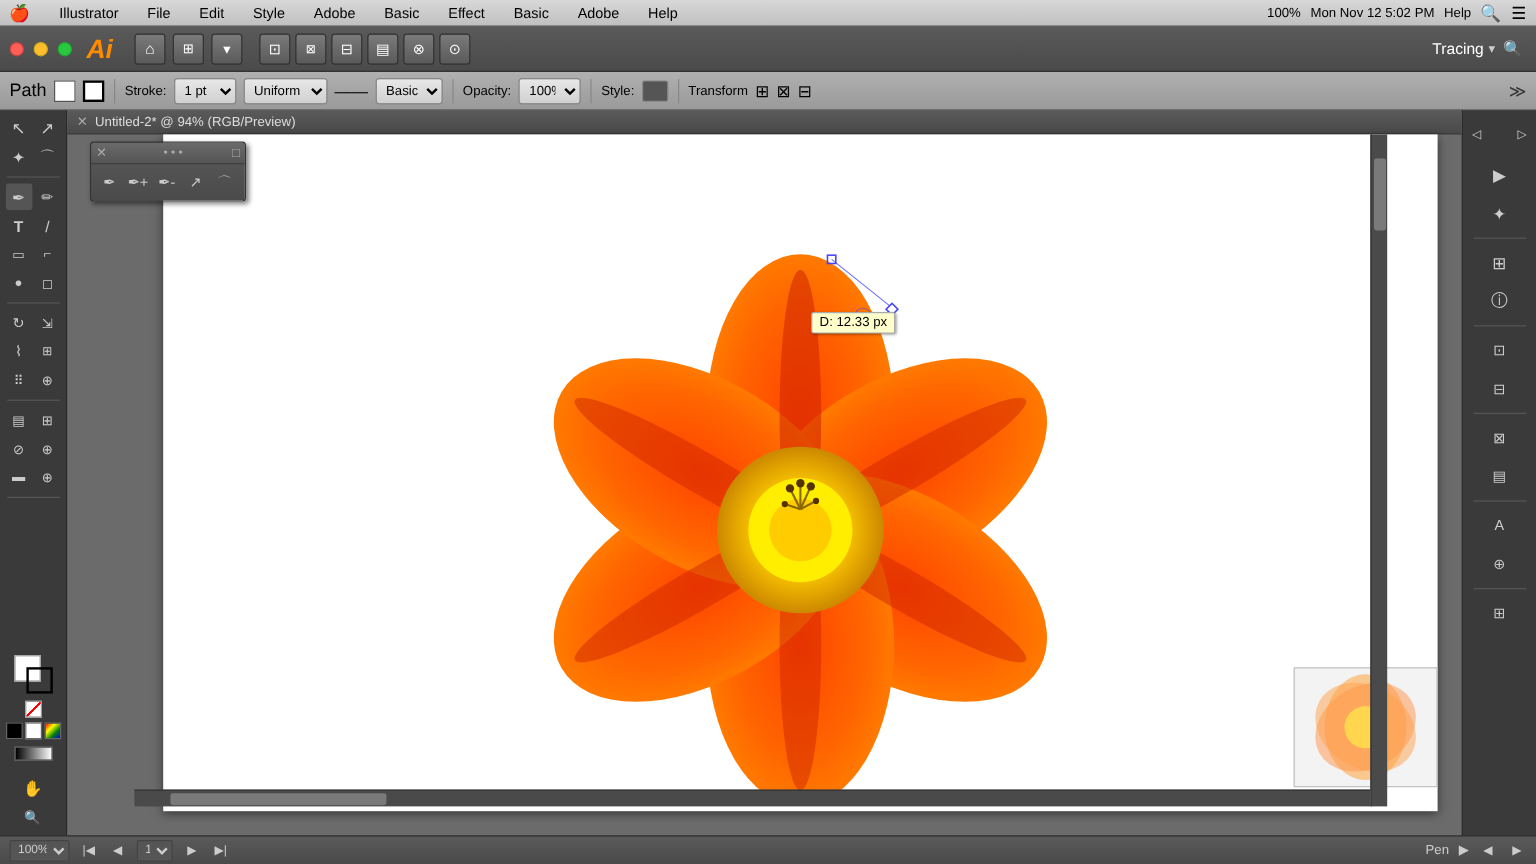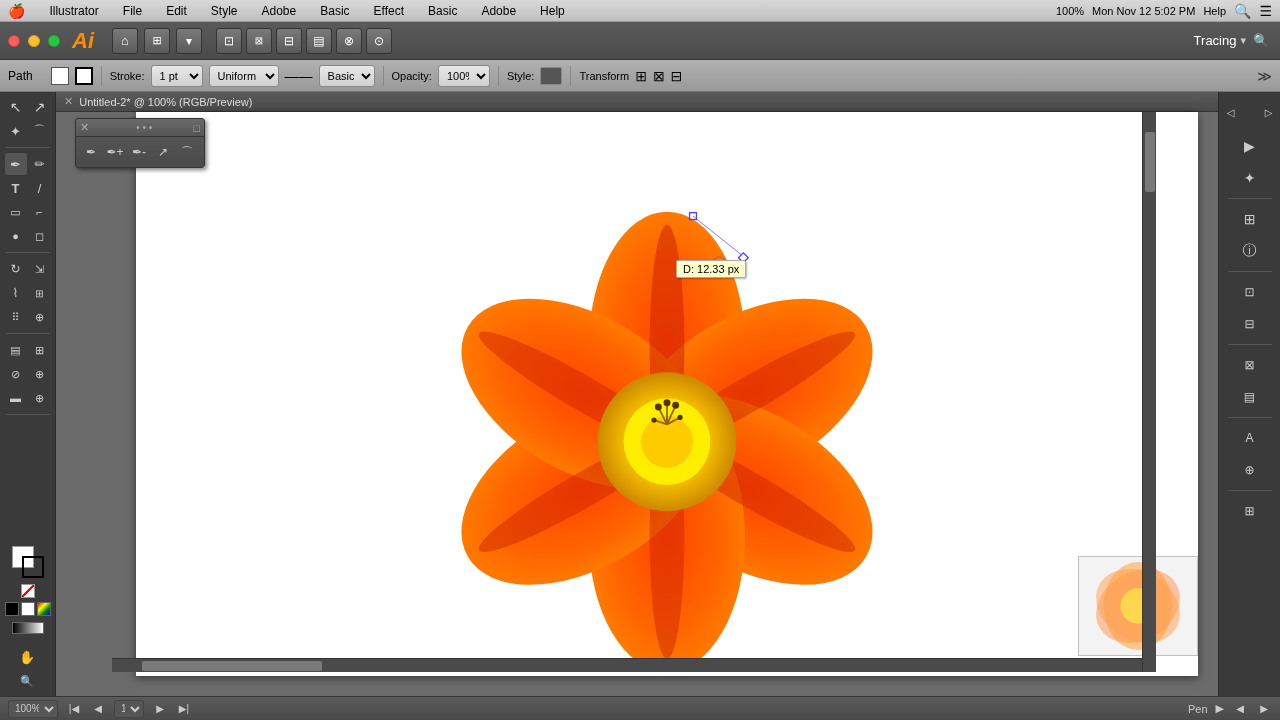--- a/index.html
+++ b/index.html
@@ -29,21 +29,21 @@
     .tracing-area { margin-left: auto; display: flex; align-items: center; gap: 4px; }
     .tracing-label { font-size: 13px; color: #fff; }
     .search-btn { width: 22px; height: 22px; background: transparent; border: none; color: #ccc; font-size: 13px; cursor: pointer; }
 
     
     #path-bar {
       width: 100%; height: 32px; background: linear-gradient(to bottom, #b0b0b0, #9a9a9a);
       display: flex; align-items: center; padding: 0 8px; gap: 6px; border-bottom: 1px solid #777;
       color: #000;
     }
-    .path-label { font-size: 12px; font-weight: 500; margin-right: 12px; }
+    .path-label { font-size: 15px; font-weight: 500; margin-right: 0; }
     .fill-swatch { width: 18px; height: 18px; background: #fff; border: 1px solid #555; }
     .stroke-swatch { width: 18px; height: 18px; background: #fff; border: 2px solid #000; position: relative; }
     .path-select { height: 22px; background: linear-gradient(to bottom, #e8e8e8, #d0d0d0); border: 1px solid #888; border-radius: 3px; font-size: 11px; padding: 0 4px; color: #000; }
     .stroke-label { font-size: 11px; color: #000; }
     .separator { width: 1px; height: 20px; background: #888; margin: 0 2px; }
     .opacity-label { font-size: 11px; color: #000; }
     .style-label { font-size: 11px; color: #000; }
 
     
     #main { display: flex; width: 100%; height: calc(720px - 22px - 38px - 32px - 24px); }
@@ -312,21 +312,21 @@
     </div>
     <div style="height:4px;"></div>
     <button class="tool-btn" style="font-size:13px;">✋</button>
     <button class="tool-btn" style="font-size:11px;">🔍</button>
   </div>
 
   <div id="canvas-area">
 
     <div id="canvas-tab">
       <span class="tab-close">✕</span>
-      <span class="tab-title">Untitled-2* @ 100% (RGB/Preview)</span>
+      <span class="tab-title">Untitled-2* @ 94% (RGB/Preview)</span>
     </div>
 
     <div id="canvas-bg">
 
       <svg width="100%" height="100%" viewBox="0 0 900 650" style="position:absolute;top:0;left:0;">
         <defs>
           <radialGradient id="petalGrad" cx="50%" cy="50%" r="60%">
             <stop offset="0%" stop-color="#ff4400"></stop>
             <stop offset="60%" stop-color="#ff6600"></stop>
             <stop offset="100%" stop-color="#ff8800"></stop>

